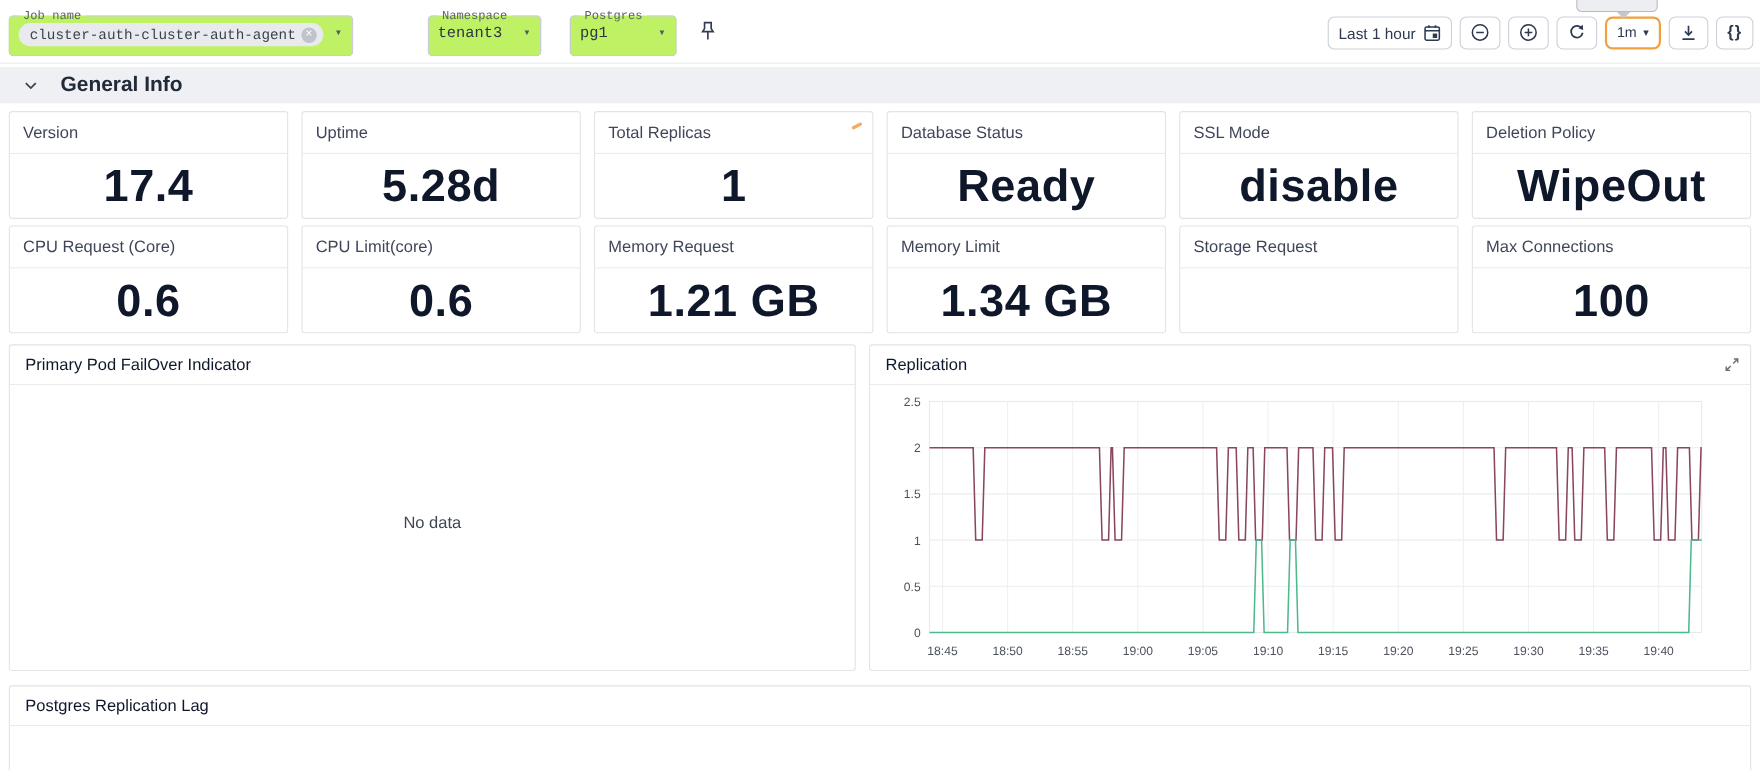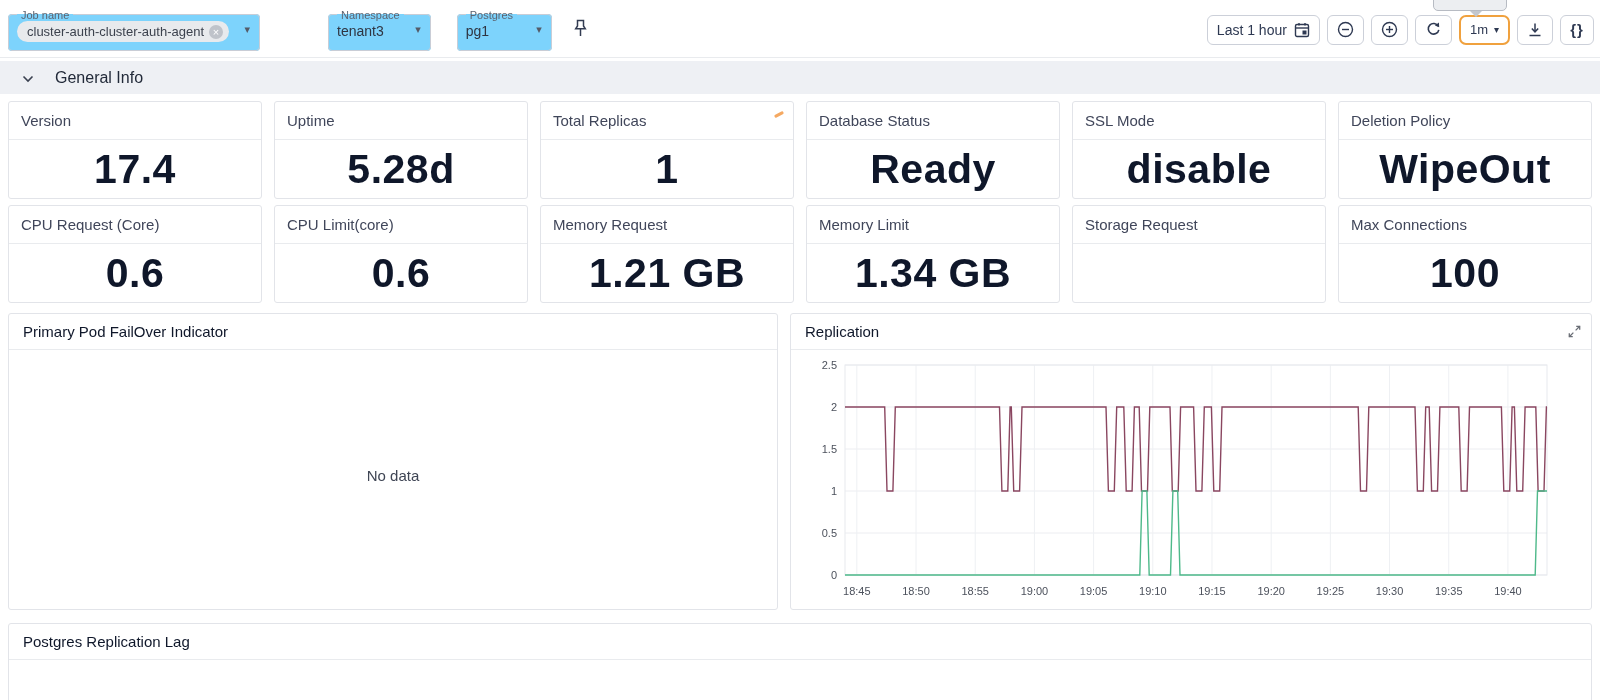--- a/index.html
+++ b/index.html
@@ -4,21 +4,21 @@
 <style>
   * { box-sizing: border-box; margin: 0; padding: 0; }
   html,body { width:1600px; height:700px; overflow:hidden; background:#fff;
     font-family:"Liberation Sans", sans-serif; color:#3e4350; }
 
   
   .topbar { position:relative; height:58px; display:flex; align-items:center;
     padding:0 6px 0 8px; border-bottom:1px solid #e9ebee; }
   fieldset.select { border:1px solid #c9cdd6; border-radius:4px; height:40px;
     margin-top:4px; position:relative; display:flex; align-items:center;
-    padding:0 26px 0 8px; background:#7dd3fc; }
+    padding:0 26px 0 8px; background:#bef264;font-family:Liberation Mono, monospace; }
   fieldset.select legend { font-size:11px; color:#5c6370; padding:0 4px; line-height:8px; }
   .select-inner { display:flex; align-items:center; height:24px; margin-top:-6px; }
   .chip { background:#e8eaed; border-radius:12px; padding:3px 6px 3px 10px;
     font-size:13px; color:#3c424e; display:flex; align-items:flex-end; gap:5px; white-space:nowrap; }
   .chip-x { width:14px; height:14px; border-radius:50%; background:#bfc3ca; color:#fff;
     font-size:11px; line-height:14px; text-align:center; cursor:pointer; }
   .caret { position:absolute; right:9px; top:50%; margin-top:-11px; font-size:11px; color:#545b68; }
   .sel-value { font-size:14px; color:#2f3542; }
   .job-select { width:252px; margin-right:24px; }
   .ns-select  { width:80px;  margin-right:26px;margin-left:44px; }
@@ -33,21 +33,21 @@
   .interval-btn { border:2px solid #f0a13e; border-radius:7px; font-size:13px; gap:6px; }
   .braces-btn { font-size:15px; font-weight:bold; letter-spacing:1px; }
   .tooltip-remnant { position:absolute; top:-7px; left:1433px; width:74px; height:18px;
     background:#eceef1; border:1px solid #b7bbc3; border-radius:5px; }
   .tooltip-remnant::after { content:""; position:absolute; top:17px; left:36px;
     border:6px solid transparent; border-top-color:#c3c7ce; }
 
   
   .section-header { height:33px; margin-top:3px; background:#eef0f4; display:flex;
     align-items:center; padding-left:22px; gap:21px; cursor:pointer; }
-  .section-title { font-size:16px; font-weight:normal; color:#222a39; }
+  .section-title { font-size:19px; font-weight:bold; color:#222a39; }
 
   
   .stats-grid { margin:7px 8px 0; display:grid; grid-template-columns:repeat(6,1fr);
     gap:6px 12px; }
   .stat-card { background:#fff; border:1px solid #e2e4e9; border-radius:3px; height:98px; }
   .stat-head { height:38px; border-bottom:1px solid #e9ebee; display:flex; align-items:center;
     padding:0 12px; font-size:15px; color:#40465a; position:relative; }
   .warn-mark { position:absolute; right:9px; top:11px; width:10px; height:3px;
     border-radius:2px; background:#f5a962; transform:rotate(-28deg); }
   .stat-value { height:58px; display:flex; align-items:center; justify-content:center;

